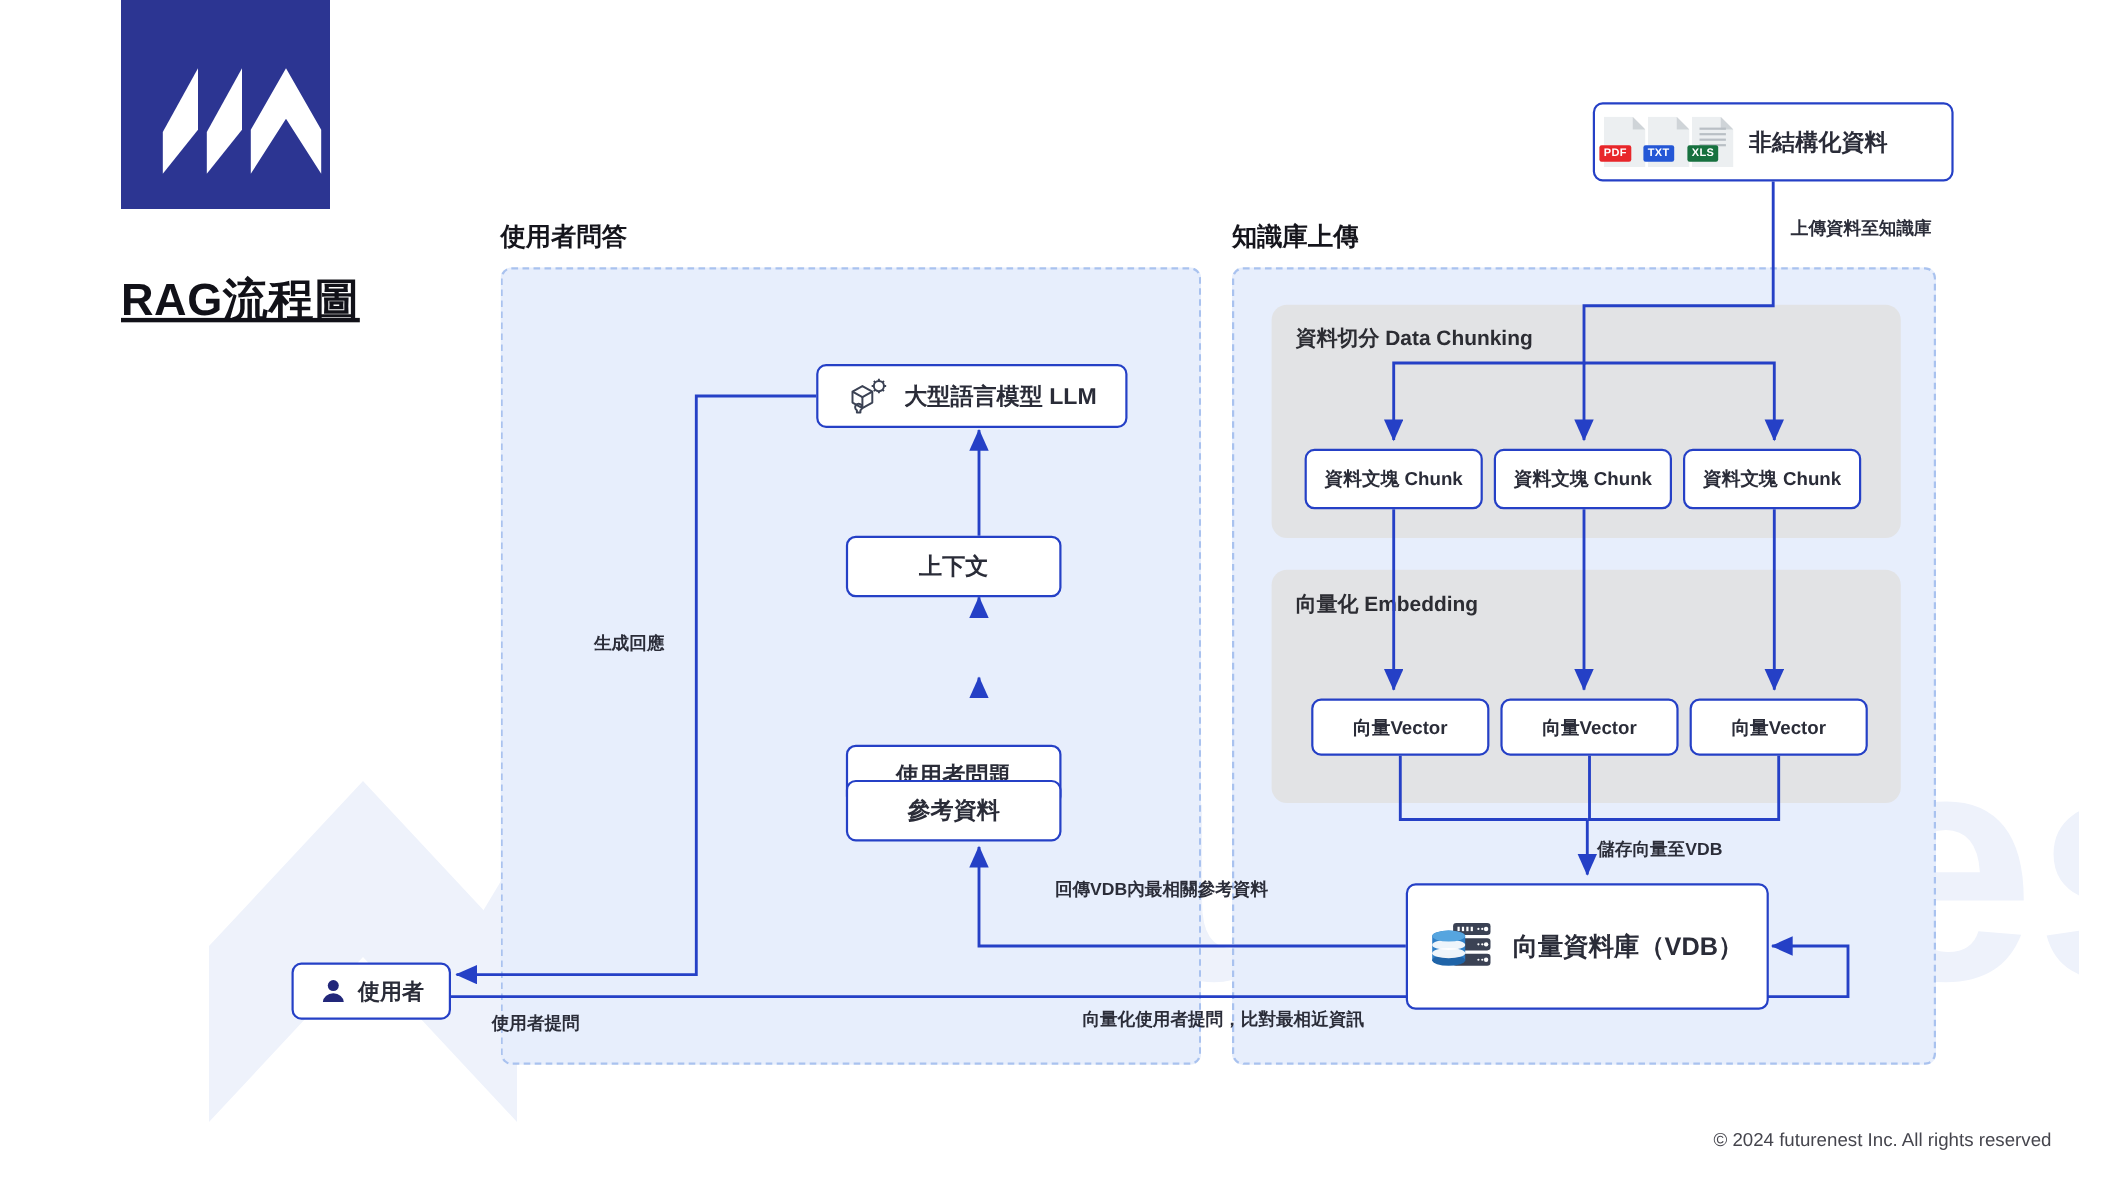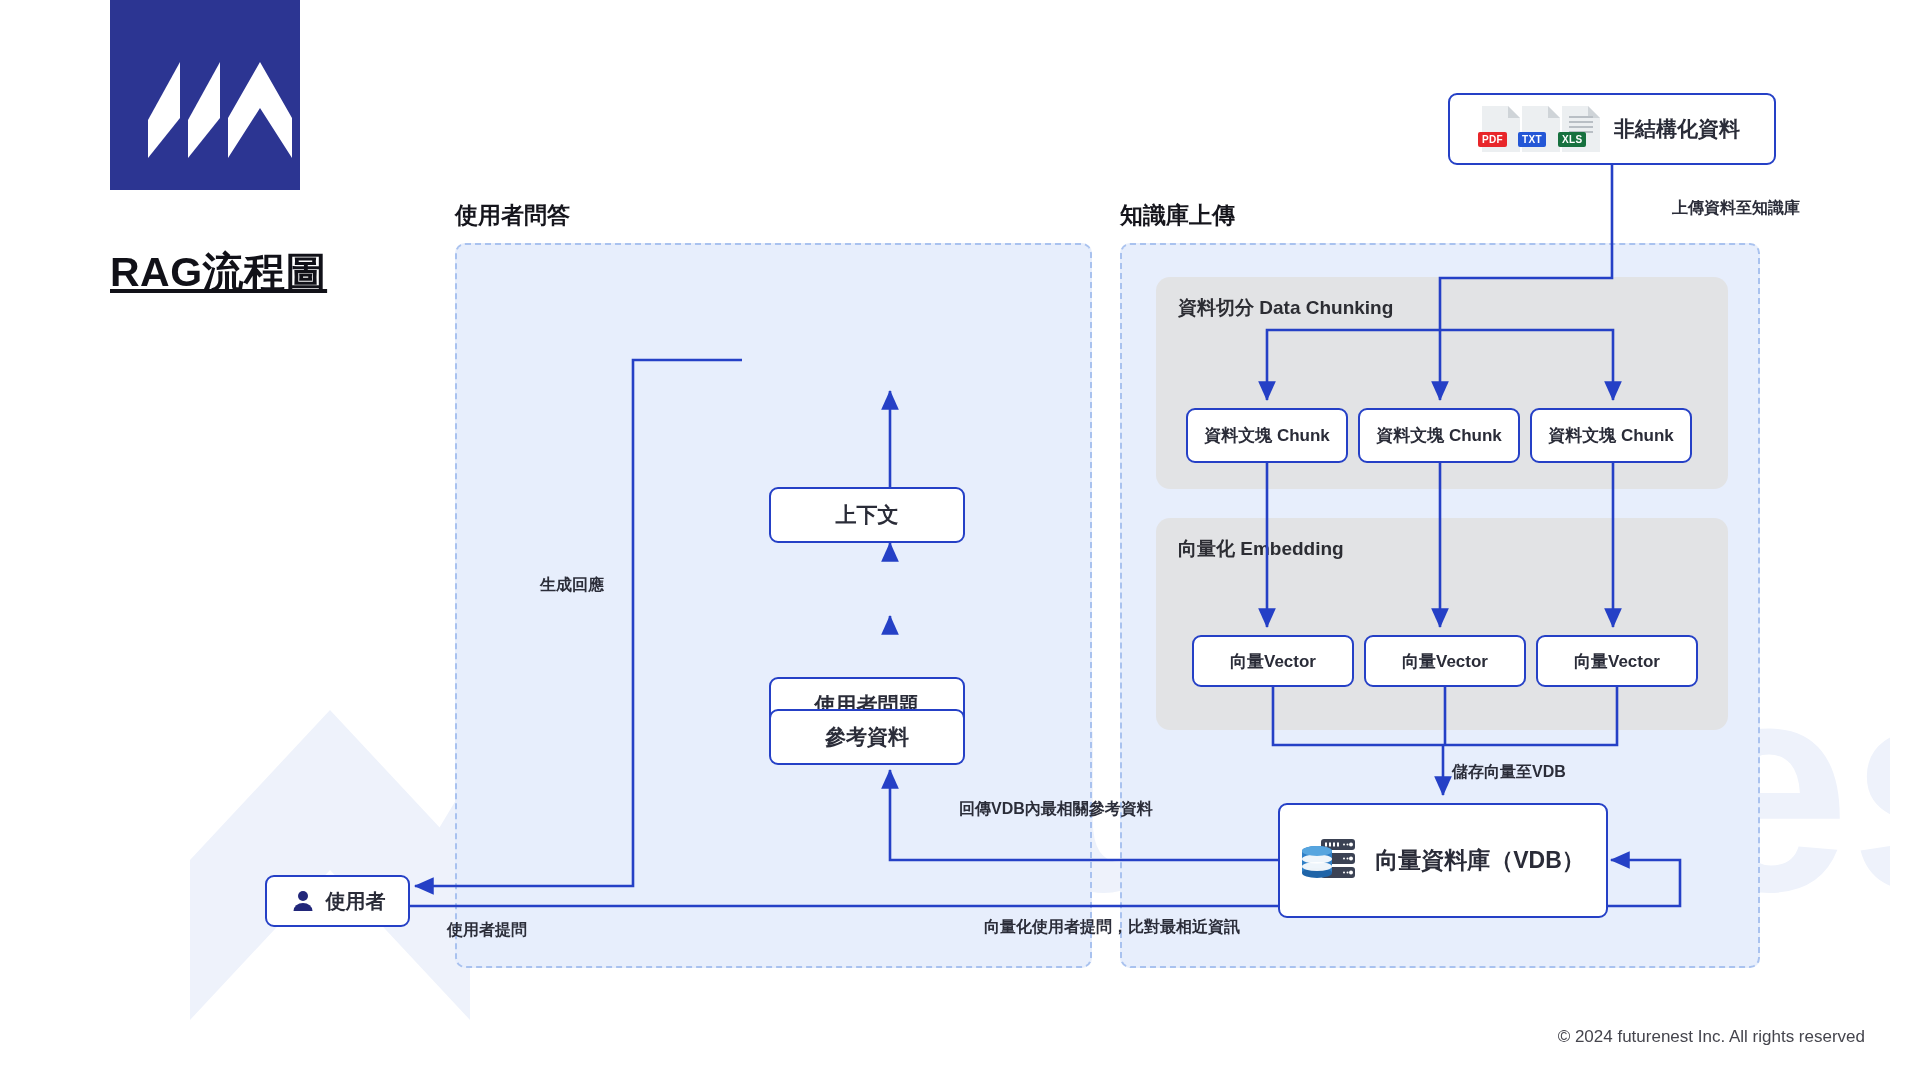--- a/index.html
+++ b/index.html
@@ -100,21 +100,21 @@
     gap: 12px;
     color: #2a2c38;
     font-weight: 700;
     z-index: 4;
     white-space: nowrap;
   }
 
   
   #node-unstructured {
     left: 1448px; top: 93px; width: 328px; height: 72px;
-    font-size: 21px; gap: 14px; padding-left: 32px;
+    font-size: 21px; gap: 14px; padding-left: 8px;
     justify-content: flex-start;
   }
   #node-unstructured .label { margin-left: 0; }
 
   
   .files { display: flex; align-items: flex-end; gap: 2px; }
   .fileicon { position: relative; width: 38px; height: 46px; }
   .fileicon .sheet {
     position: absolute; inset: 0;
     background: #eceff1;
@@ -176,21 +176,21 @@
 
   
   .edge-label {
     position: absolute;
     font-size: 16px;
     font-weight: 700;
     color: #2b2d39;
     white-space: nowrap;
     z-index: 6;
   }
-  #lbl-upload   { left: 1672px; top: 198px; }
+  #lbl-upload   { left: 1628px; top: 198px; }
   #lbl-store    { left: 1452px; top: 762px; }
   #lbl-generate { left: 540px;  top: 575px; }
   #lbl-return   { left: 959px;  top: 799px; }
   #lbl-ask      { left: 447px;  top: 920px; }
   #lbl-vectorq  { left: 984px;  top: 917px; }
 
   
   #edges {
     position: absolute;
     left: 0; top: 0;
@@ -356,20 +356,35 @@
         <rect x="1" y="14" width="30" height="22" fill="#2f7fc7"></rect>
         <ellipse cx="16" cy="36" rx="15" ry="5" fill="#1f64a8"></ellipse>
         <ellipse cx="16" cy="22" rx="15" ry="4.6" fill="#ffffff" opacity="0.92"></ellipse>
         <ellipse cx="16" cy="29.5" rx="15" ry="4.6" fill="#ffffff" opacity="0.92"></ellipse>
         <ellipse cx="16" cy="14" rx="15" ry="5" fill="#56a5df"></ellipse>
       </g>
     </svg>
     <span>向量資料庫（VDB）</span>
   </div>
 
+  <div class="node" id="node-llm">
+    <svg class="icon-svg" width="40" height="36" viewBox="0 0 40 36">
+      <g fill="none" stroke="#3b4254" stroke-width="1.8" stroke-linejoin="round">
+        <path d="M5 14 L14 9 L23 14 L23 24 L14 29 L5 24 Z"></path>
+        <path d="M5 14 L14 19 L23 14"></path>
+        <path d="M14 19 L14 29"></path>
+        <circle cx="29" cy="9" r="4.6"></circle>
+        <path d="M29 2.4 L29 4.4 M29 13.6 L29 15.6 M22.4 9 L24.4 9 M33.6 9 L35.6 9
+                 M24.4 4.4 L25.8 5.8 M32.2 12.2 L33.6 13.6
+                 M33.6 4.4 L32.2 5.8 M25.8 12.2 L24.4 13.6"></path>
+        <path d="M9 31 a3.2 3.2 0 1 1 3.2 0 v2 h-3.2 z"></path>
+      </g>
+    </svg>
+    <span>大型語言模型 LLM</span>
+  </div>
 
   <div class="node stack-box" id="box-context">
       <span>上下文</span>
     </div>
   <div class="node stack-box" id="box-query">
       <span>使用者問題</span>
     </div>
   <div class="node stack-box" id="box-ref">
       <span>參考資料</span>
     </div>

